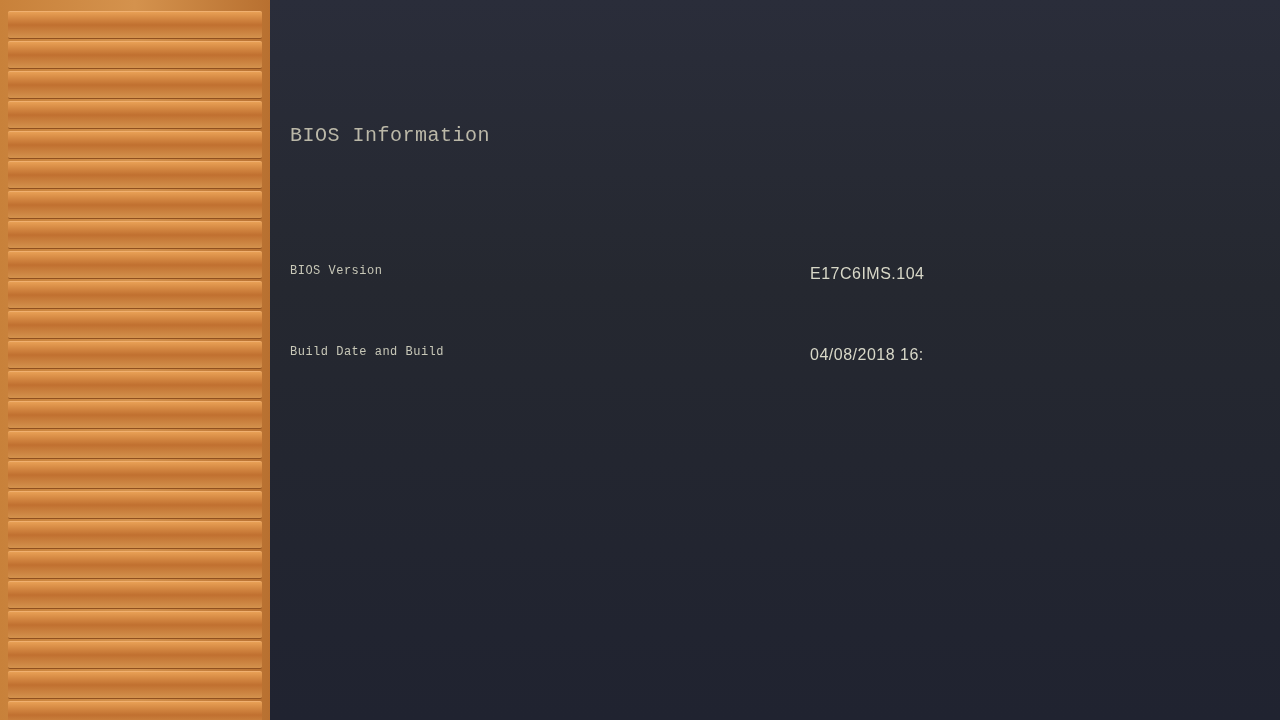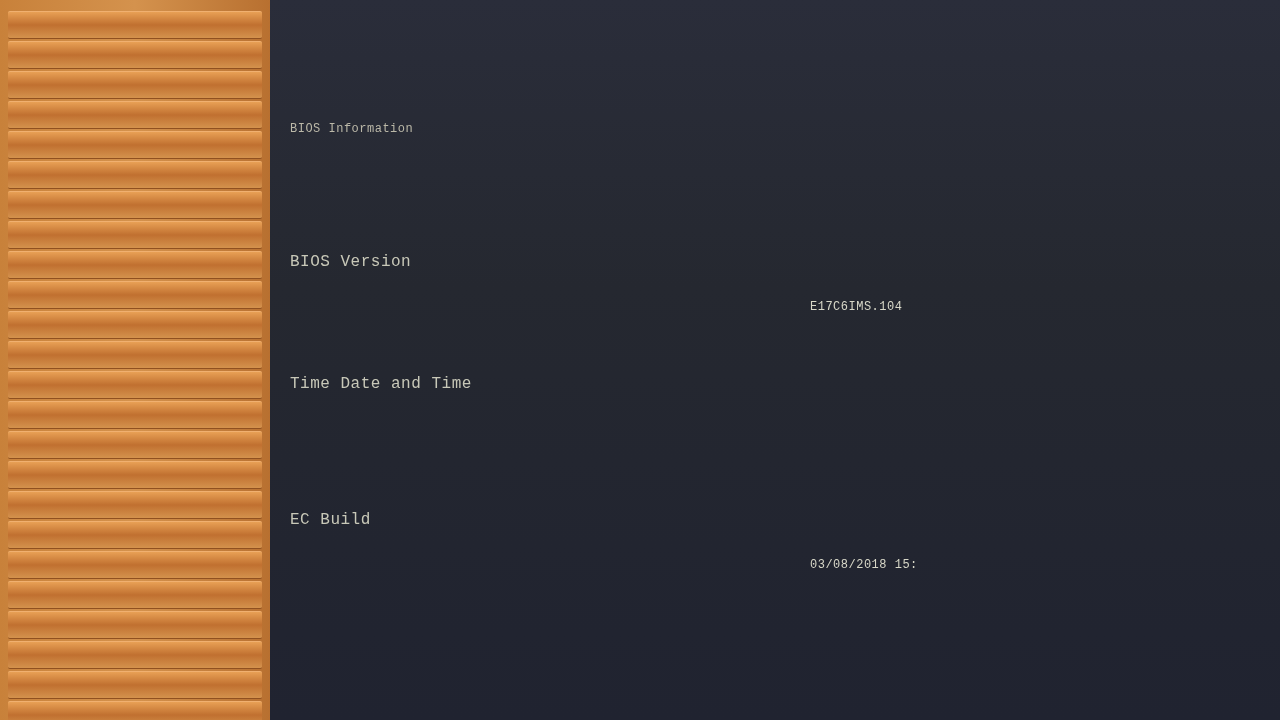--- a/index.html
+++ b/index.html
@@ -65,31 +65,30 @@
     }
 
     .bios-row {
       display: flex;
       width: 100%;
     }
 
     .bios-label {
       color: #c8c8b8;
       font-family: 'Courier New', Courier, monospace;
-      font-size: 16px;
+      font-size: 12px;
       min-width: 520px;
       letter-spacing: 0.5px;
     }
 
     .bios-value {
       color: #d8d8c8;
-      font-family: Liberation Mono, monospace;
-      font-size: 12px;
+      font-family: Liberation Sans, sans-serif;
+      font-size: 16px;
       letter-spacing: 0.5px;
-      margin-top: 48px;
     }
 
     .spacer {
       height: 18px;
     }
 
     
     .blue-line {
       position: absolute;
       left: 355px;
@@ -132,36 +131,33 @@
     </div>
 </div>
 
 <div class="blue-line"></div>
 
 <div class="bios-screen">
   <div class="bios-content">
 
     
     <div class="bios-row">
-      <span class="bios-label" style="color:#bbb8a8; font-size:12px;">BIOS Information</span>
+      <span class="bios-label" style="color:#bbb8a8; font-size:20px;">BIOS Information</span>
     </div>
 
     
     <div class="bios-row">
       <span class="bios-label">BIOS Version</span>
       <span class="bios-value">E17C6IMS.104</span>
     </div>
     <div class="bios-row">
-      <span class="bios-label">Time Date and Time</span>
+      <span class="bios-label">Build Date and Build</span>
+      <span class="bios-value">04/08/2018 16:</span>
     </div>
     <div class="bios-row">
-    </div>
-    <div class="bios-row">
-      <span class="bios-label">EC Build</span>
-      <span class="bios-value">03/08/2018 15:</span>
     </div>
 
     <div class="spacer"></div>
 
     
     
     
     
     
     

